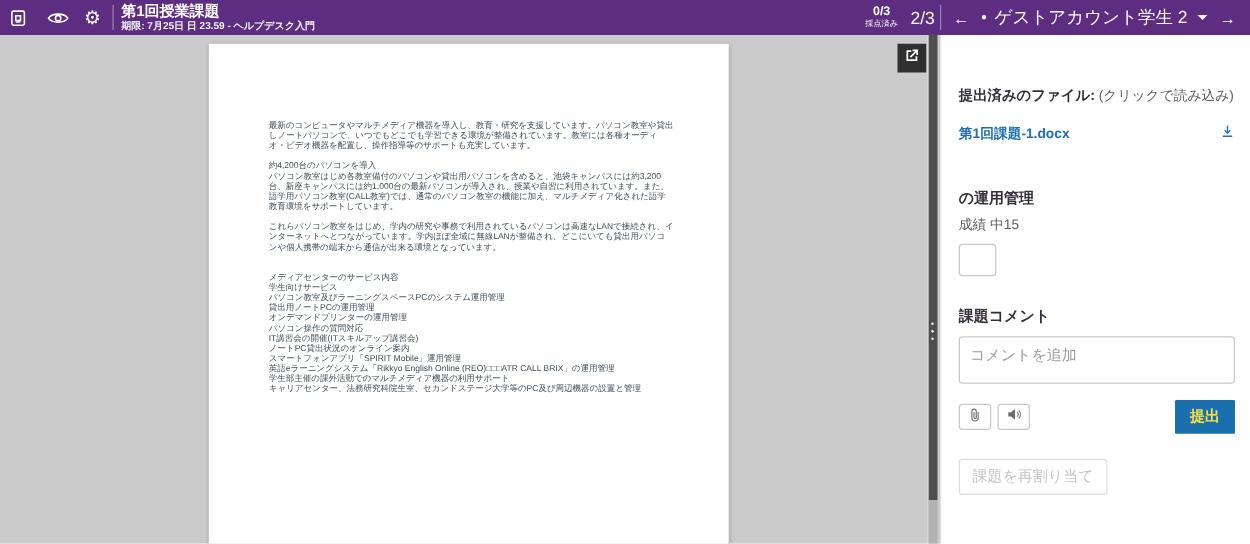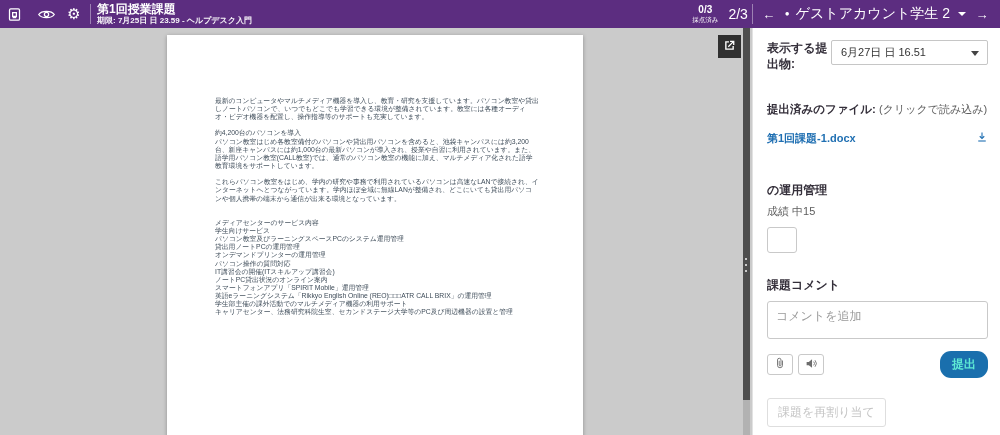--- a/index.html
+++ b/index.html
@@ -68,21 +68,21 @@
   .grade-input { margin-top:8px; width:30px; height:26px; border:1px solid #c9c9c9; border-radius:3px;
                  font-size:12px; padding:0 4px; }
   .comment-label { margin-top:24px; }
   .comment-box { margin-top:8px; width:100%; height:38px; border:1px solid #c9c9c9; border-radius:3px;
                  resize:none; font-size:12px; padding:6px 8px; font-family:"Liberation Sans",sans-serif;
                  color:#333; }
   .comment-box::placeholder { color:#9a9a9a; }
   .toolbar { margin-top:8px; display:flex; align-items:center; gap:5px; }
   .tool-btn { width:26px; height:21px; border:1px solid #c9c9c9; border-radius:3px; background:#fff;
               display:flex; align-items:center; justify-content:center; cursor:pointer; color:#6d6d6d; }
-  .submit-btn { margin-left:auto; background:#1a6fad; color:#5eead4; border:none; border-radius:11px;
+  .submit-btn { margin-left:auto; background:#1a6fad; color:#fde047; border:none; border-radius:1px;
                 font-size:12px; font-weight:bold; padding:5px 12px; cursor:pointer;
                 font-family:"Liberation Sans",sans-serif; }
   .reassign-btn { margin-top:20px; display:inline-block; background:#fff; border:1px solid #dedede;
                   border-radius:3px; color:#c4c4c4; font-size:12px; padding:5px 10px; cursor:default;
                   font-family:"Liberation Sans",sans-serif; }
 </style>
 </head>
 <body>
 
 <div class="header">
@@ -173,27 +173,20 @@
     <div class="drag-dots">
         <i></i>
         <i></i>
         <i></i>
       </div>
   </div>
 </div>
 
 <div class="panel">
 
-  <div class="row-submission">
-    <div class="lbl-strong submission-label">表示する提出物:</div>
-    <div class="select-box">
-      <span>6月27日 日 16.51</span>
-      <span class="caret"></span>
-    </div>
-  </div>
 
   <div class="lbl-strong files-head">
     <span>提出済みのファイル:</span><span class="files-hint"> (クリックで読み込み)</span>
   </div>
 
   <div class="file-row">
     <a class="file-link">第1回課題-1.docx</a>
     <button class="icon-btn-plain">
       <span>
         <svg width="12" height="12" viewBox="0 0 24 24" fill="none" stroke="#1f6fb2" stroke-width="2.2">

